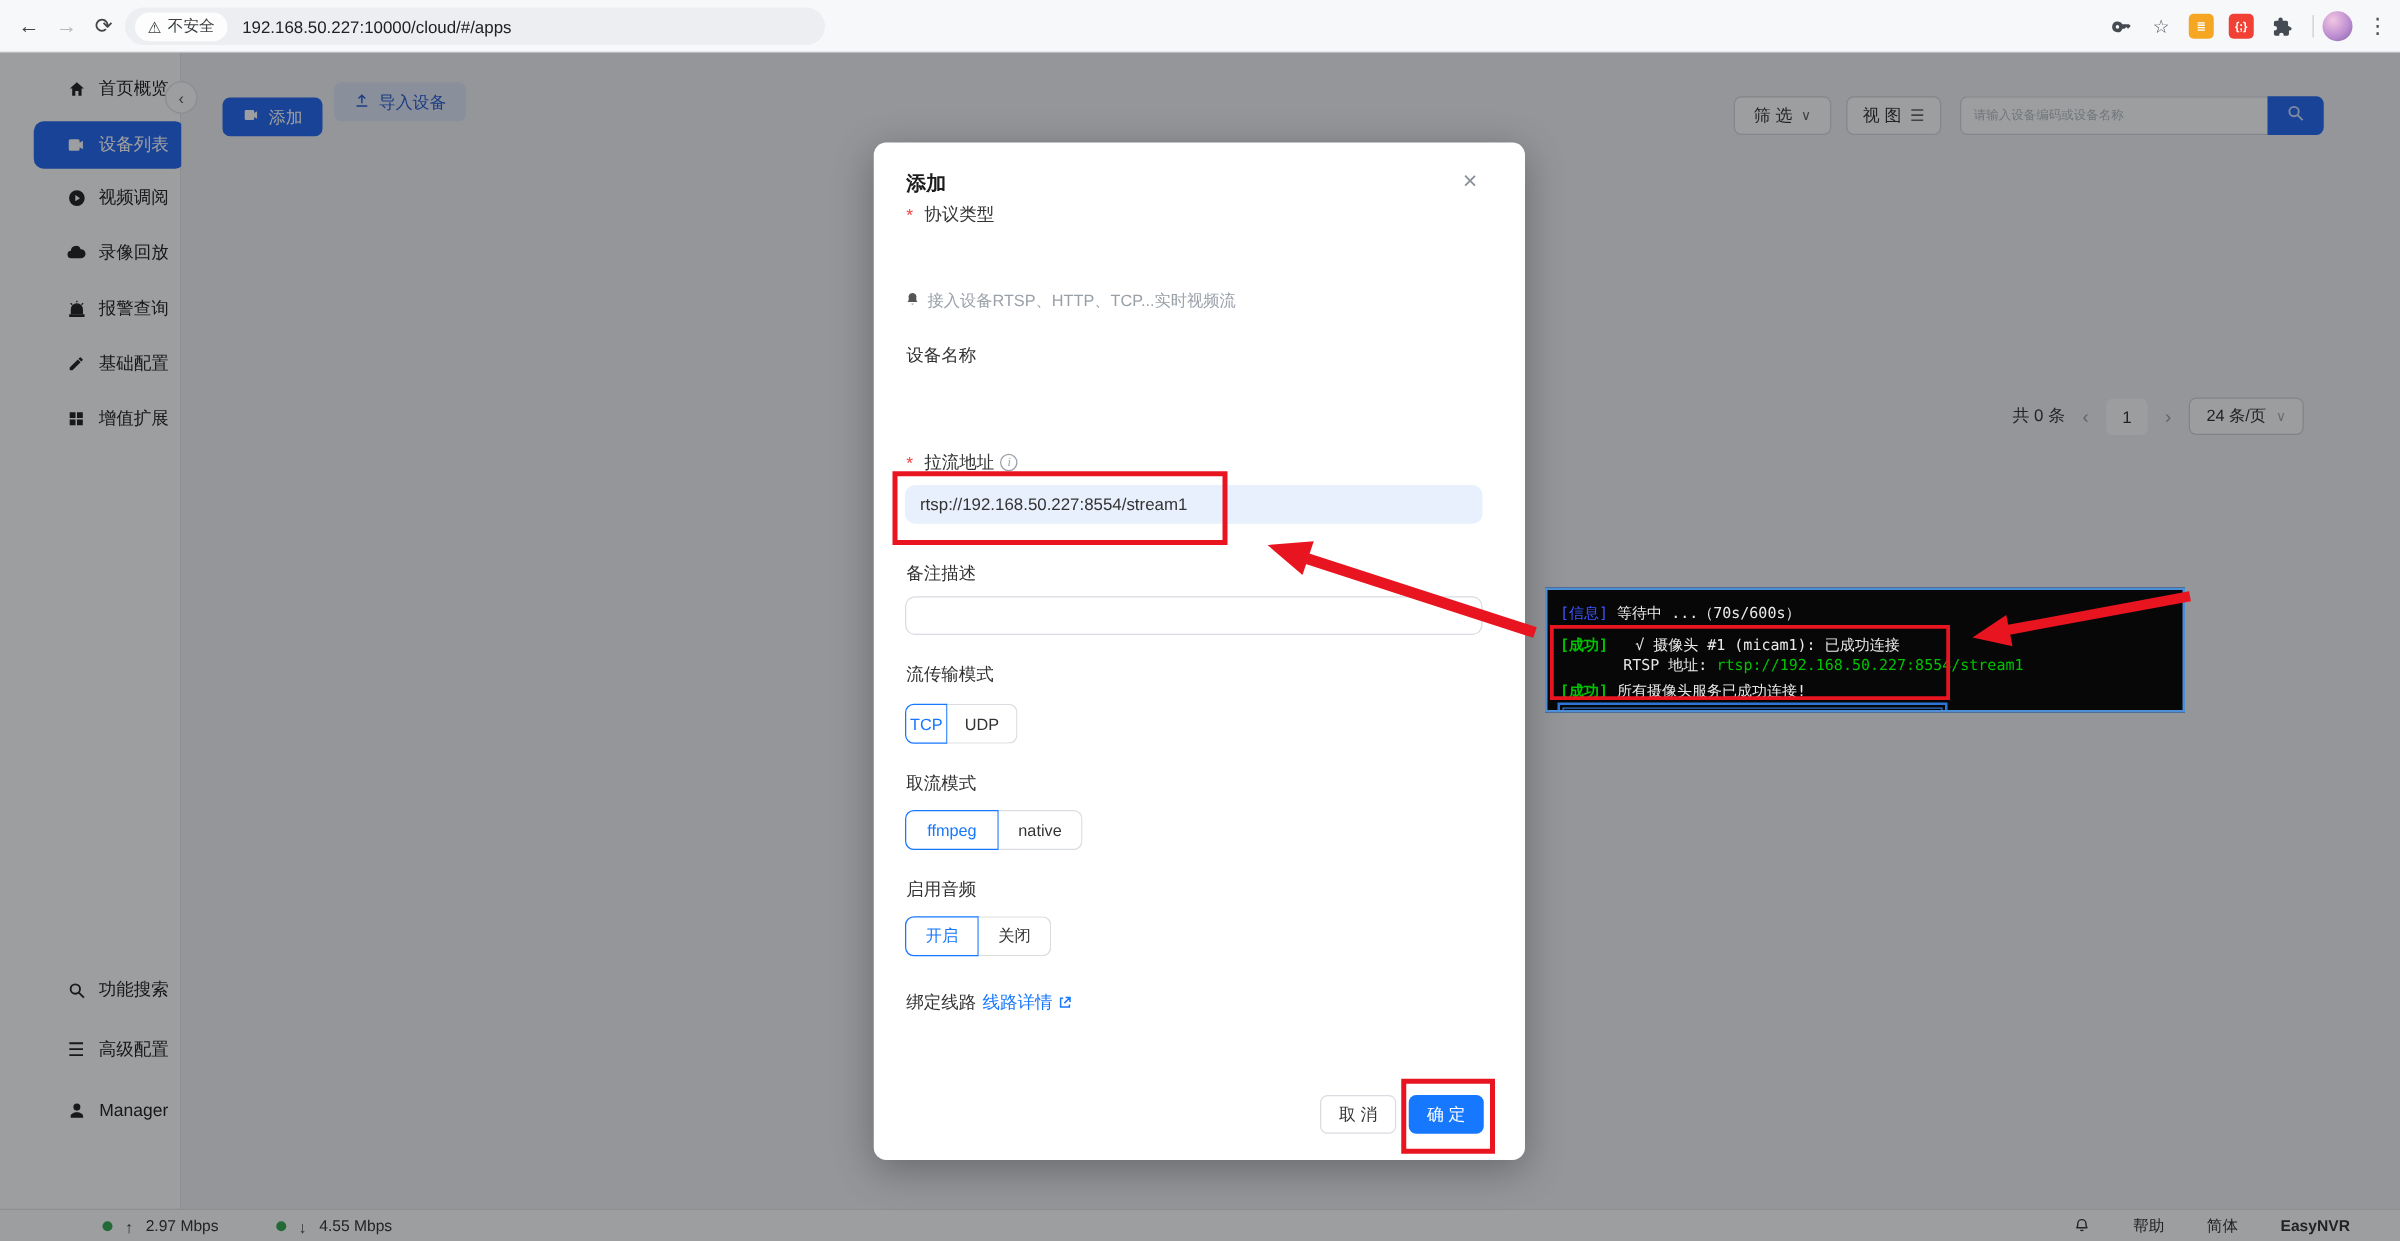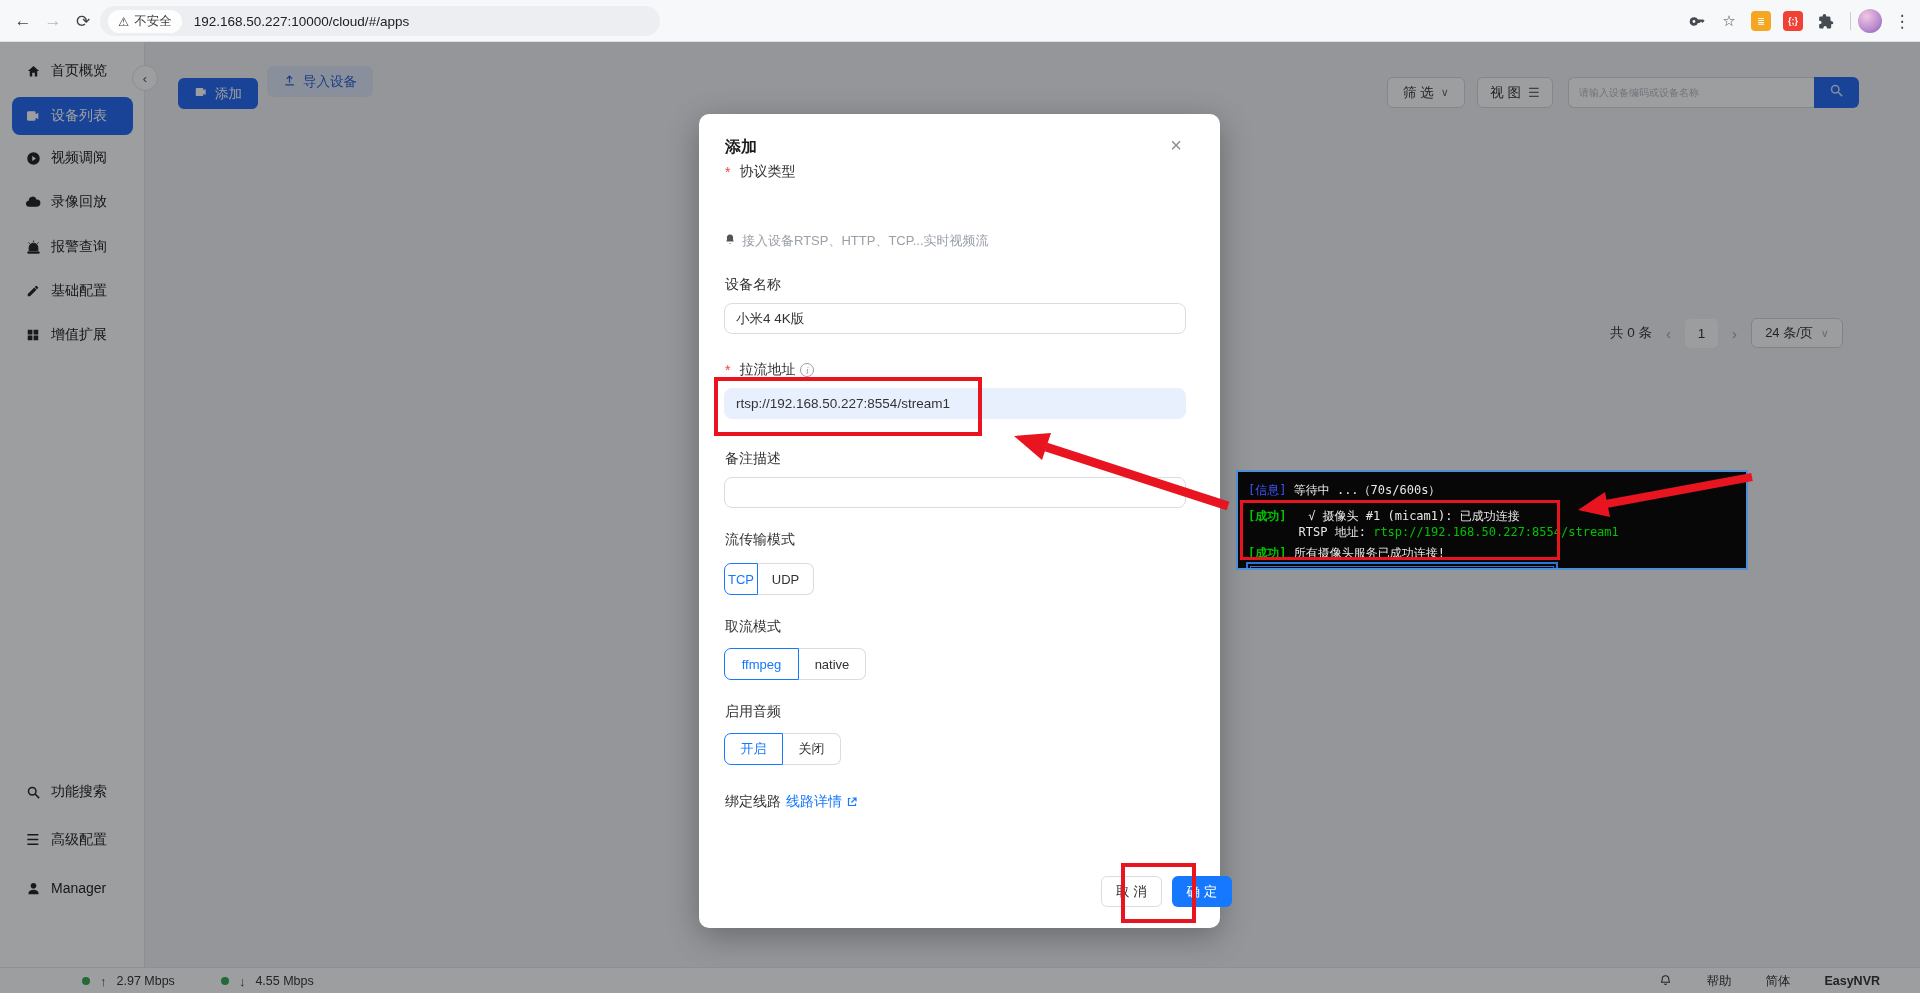--- a/index.html
+++ b/index.html
@@ -17,21 +17,21 @@
   .chrome-right { position:absolute; right:0; top:0; height:42px; display:flex; align-items:center; }
   .cr-ico { width:28px; height:28px; display:flex; align-items:center; justify-content:center; font-size:15px; color:#454b52; margin-right:4px; }
   .ext-badge { width:20px; height:20px; border-radius:4px; display:flex; align-items:center; justify-content:center; font-size:9px; color:#fff; font-weight:bold; }
   .ext-doc { background:#f5a623; }
   .ext-code { background:#f04134; }
   .sep-v { width:1px; height:18px; background:#c9ccd1; margin:0 7px; }
   .avatar { width:24px; height:24px; border-radius:50%; background:radial-gradient(circle at 35% 30%, #f3c6e2, #b98ad0 60%, #7e5d9e); margin-right:6px; }
 
   
   .sidebar { position:absolute; left:0; top:42px; width:145px; height:925px; background:#ffffff; border-right:1px solid #e4e6ea; }
-  .side-item { position:absolute; left:12px; width:121px; height:38px; border-radius:8px; display:flex; align-items:center; padding-left:13px; gap:10px; font-size:14px; color:#222; cursor:pointer; }
+  .side-item { position:absolute; left:27px; width:121px; height:38px; border-radius:8px; display:flex; align-items:center; padding-left:13px; gap:10px; font-size:14px; color:#222; cursor:pointer;justify-content:center; }
   .side-item .si-ico { width:16px; height:16px; display:flex; align-items:center; justify-content:center; }
   .side-item.active { background:#2468f2; color:#fff; }
   .side-item.active svg path, .side-item.active svg circle, .side-item.active svg rect { fill:#fff; }
   .collapse-btn { position:absolute; left:132px; top:65px; width:26px; height:26px; background:#fff; border:1px solid #e2e4e8; border-radius:50%; display:flex; align-items:center; justify-content:center; font-size:13px; color:#555; z-index:6; }
 
   .content { position:absolute; left:145px; top:42px; width:1775px; height:925px; background:#f0f2f5; }
   .btn { display:flex; align-items:center; justify-content:center; gap:7px; border-radius:6px; font-size:13.5px; cursor:pointer; }
   .btn-add { position:absolute; left:33px; top:36px; width:80px; height:31px; background:#2468f2; color:#fff; }
   .btn-import { position:absolute; left:122px; top:24px; width:106px; height:31px; background:#dfe8f8; color:#2a5cd0; }
   .btn-plain { background:#fff; border:1px solid #d4d7dc; color:#333; }
@@ -71,21 +71,21 @@
   .seg .opt.fill { background:#1677ff; color:#fff; }
   .seg2 { position:absolute; display:flex; height:32px; }
   .seg2 .opt { display:flex; align-items:center; justify-content:center; font-size:13px; color:#333; border:1px solid #d9dce1; cursor:pointer; background:#fff; border-left:none; }
   .seg2 .opt:first-child { border-left:1px solid #d9dce1; border-radius:7px 0 0 7px; }
   .seg2 .opt:last-child { border-radius:0 7px 7px 0; }
   .seg2 .opt.on { border:1px solid #1677ff; color:#1677ff; border-radius:7px 0 0 7px; }
   .m-hint { position:absolute; left:25px; top:118px; display:flex; align-items:center; gap:6px; font-size:13px; color:#9aa0a8; }
   .m-input { position:absolute; left:25px; width:462px; height:31px; border:1px solid #d9dce1; border-radius:8px; background:#fff; padding:0 11px; font-size:13.5px; color:#333; font-family:"Liberation Sans","DejaVu Sans",sans-serif; }
   .m-input.filled-blue { background:#e9f0fd; border:1px solid #e9f0fd; }
   .m-link { color:#1677ff; cursor:pointer; display:inline-flex; align-items:center; gap:4px; }
-  .m-btn { position:absolute; height:31px; border-radius:6px; display:flex; align-items:center; justify-content:center; font-size:13.5px; cursor:pointer;margin-left:45px; }
+  .m-btn { position:absolute; height:31px; border-radius:6px; display:flex; align-items:center; justify-content:center; font-size:13.5px; cursor:pointer; }
   .m-cancel { left:357px; top:762px; width:61px; background:#fff; border:1px solid #d9dce1; color:#333; }
   .m-ok { left:428px; top:762px; width:60px; background:#1677ff; color:#fff; }
 
   
   .terminal { position:absolute; left:1236px; top:470px; width:512px; height:100px; background:#070707; border:2px solid #4d8fd6; z-index:40; font-family:"DejaVu Sans Mono","Liberation Mono",monospace; font-size:12px; overflow:hidden; }
   .t-line { position:absolute; left:10px; white-space:pre; color:#e8e8e8; }
   .t-tag-info { color:#3d55ff; font-weight:normal; }
   .t-tag-ok { color:#00c200; font-weight:bold; }
   .t-green { color:#00c200; }
   .t-bluebox { position:absolute; left:8px; top:90px; width:312px; height:14px; border:2px solid #2d74d8; box-shadow:inset 0 0 0 2px #070707, inset 0 0 0 3px #2d74d8; }
@@ -293,21 +293,20 @@
     <div class="m-hint">
       <span><svg width="12" height="13" viewBox="0 0 24 24">
             <path fill="#555" d="M12 2a6 6 0 0 0-6 8c0 5-2 6-2 6h16s-2-1-2-6a6 6 0 0 0-6-8zm-2 17a2.2 2.2 0 0 0 4 0z"></path>
           </svg></span>
       <span>接入设备RTSP、HTTP、TCP...实时视频流</span>
     </div>
 
     <div class="m-label" style="top:162px">
         <span>设备名称</span>
       </div>
-    <input class="m-input" style="top: 189px;" value="小米4 4K版">
 
     <div class="m-label req" style="top:247px">
       <span>拉流地址</span>
       <span class="info-ico">i</span>
     </div>
     <input class="m-input filled-blue" style="top: 274px;" value="rtsp://192.168.50.227:8554/stream1">
 
     <div class="m-label" style="top:336px">
         <span>备注描述</span>
       </div>

